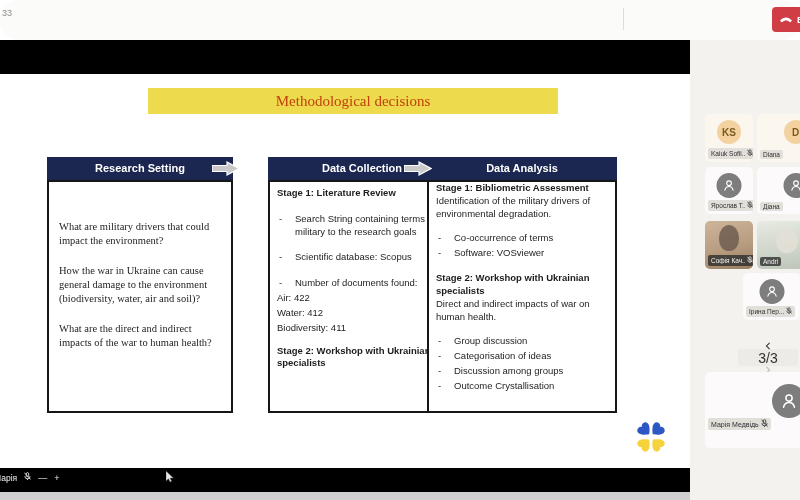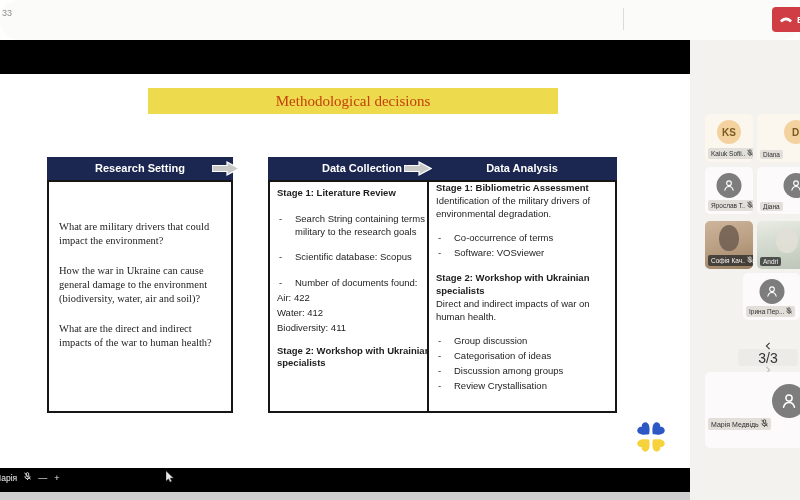--- a/index.html
+++ b/index.html
@@ -274,21 +274,21 @@
         <div class="ln b g2">
             <span class="dash">-</span>
             <span>Categorisation of ideas</span>
           </div>
         <div class="ln b g2">
             <span class="dash">-</span>
             <span>Discussion among groups</span>
           </div>
         <div class="ln b g2">
             <span class="dash">-</span>
-            <span>Review Crystallisation</span>
+            <span>Outcome Crystallisation</span>
           </div>
       </div>
     </div>
 
     <span class="flow-arrow" style="left:212px;">
       <svg width="28" height="15" viewBox="0 0 28 15">
           <polygon points="0,4.5 15,4.5 15,1 27,7.5 15,14 15,10.5 0,10.5" fill="#c9c9c9" stroke="#fff" stroke-width="1.2"></polygon>
         </svg>
     </span>
     <span class="flow-arrow" style="left:404px;">

